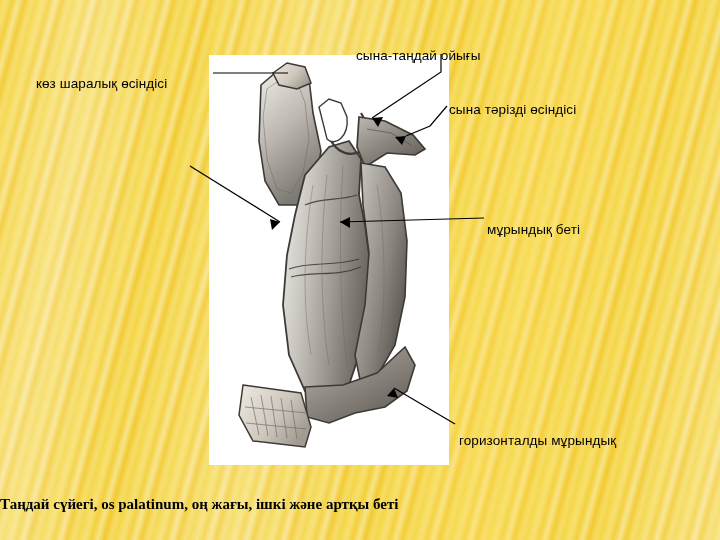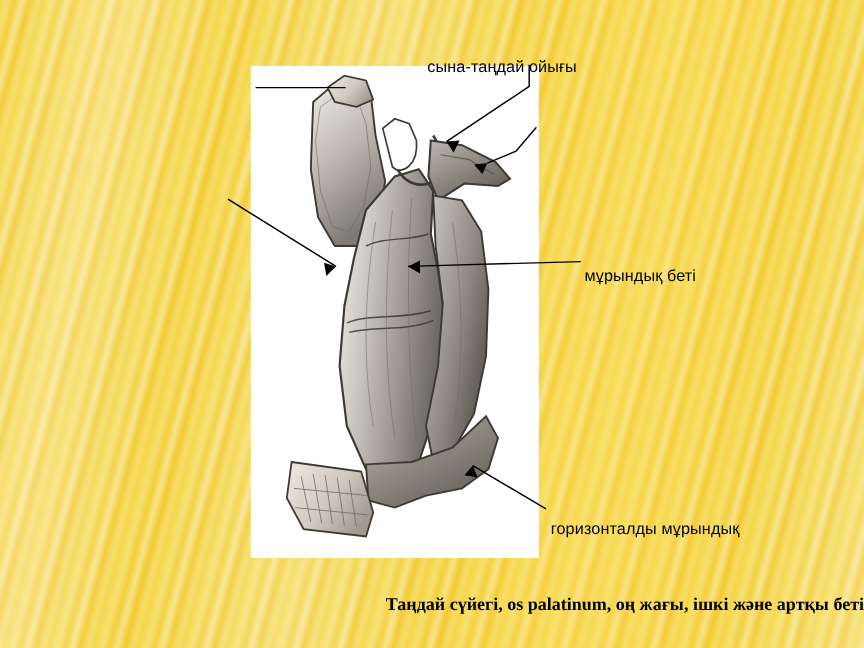--- a/index.html
+++ b/index.html
@@ -83,21 +83,21 @@
   .lbl-perpendicular  { left: 83px;  top: 132px; }
   .lbl-nasal          { left: 487px; top: 210px; }
   .lbl-horizontal     { left: 459px; top: 421px; }
 
   
   .caption {
     position: absolute;
     left: 0;
     top: 484px;
     width: 720px;
-    text-align: right;
+    text-align: left;
     font-family: "Liberation Serif", serif;
     font-weight: bold;
     font-size: 15px;
     color: #000000;
   }
 
   
   #leaders {
     position: absolute;
     left: 0; top: 0;
@@ -189,21 +189,23 @@
           <path d="M104 130 C96 180, 92 240, 102 300"></path>
           <path d="M118 120 C112 176, 110 244, 120 310"></path>
           <path d="M134 110 C130 170, 130 244, 138 312"></path>
           <path d="M168 130 C176 180, 178 240, 170 296"></path>
         </g>
       </svg>
     </div>
 
     <div class="label lbl-sphenopalatine">сына-таңдай ойығы</div>
 
-
+    <div class="label lbl-orbital">көз шаралық өсіндісі</div>
+
+    <div class="label lbl-sphenoid">сына тәрізді өсіндісі</div>
 
 
     <div class="label lbl-nasal">мұрындық беті</div>
 
     <div class="label lbl-horizontal">горизонталды мұрындық</div>
 
     <div class="caption">Таңдай сүйегі, os palatinum, оң жағы, ішкі және артқы беті</div>
 
   </div>
 

